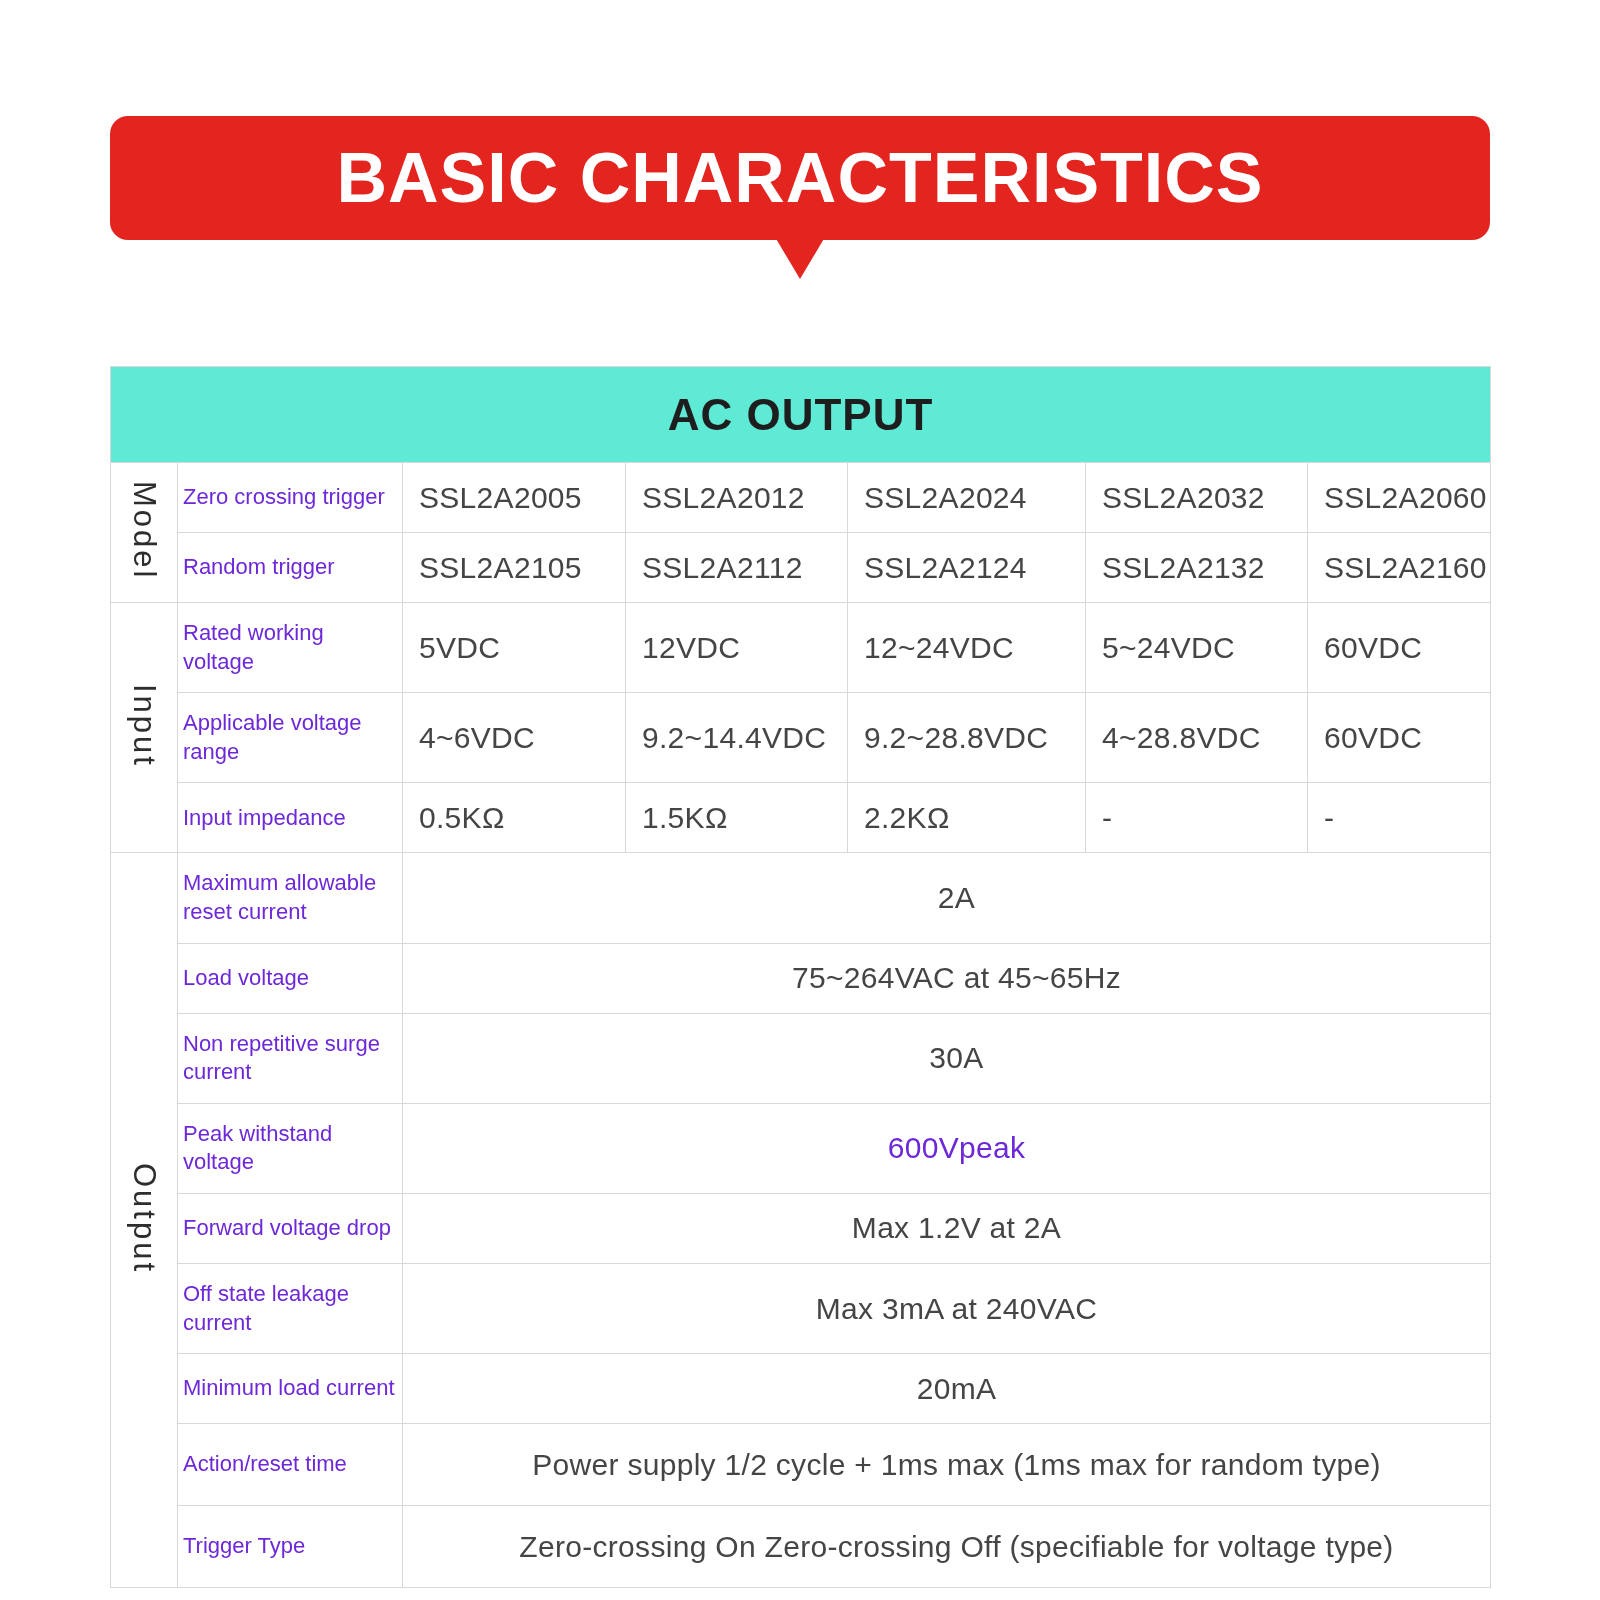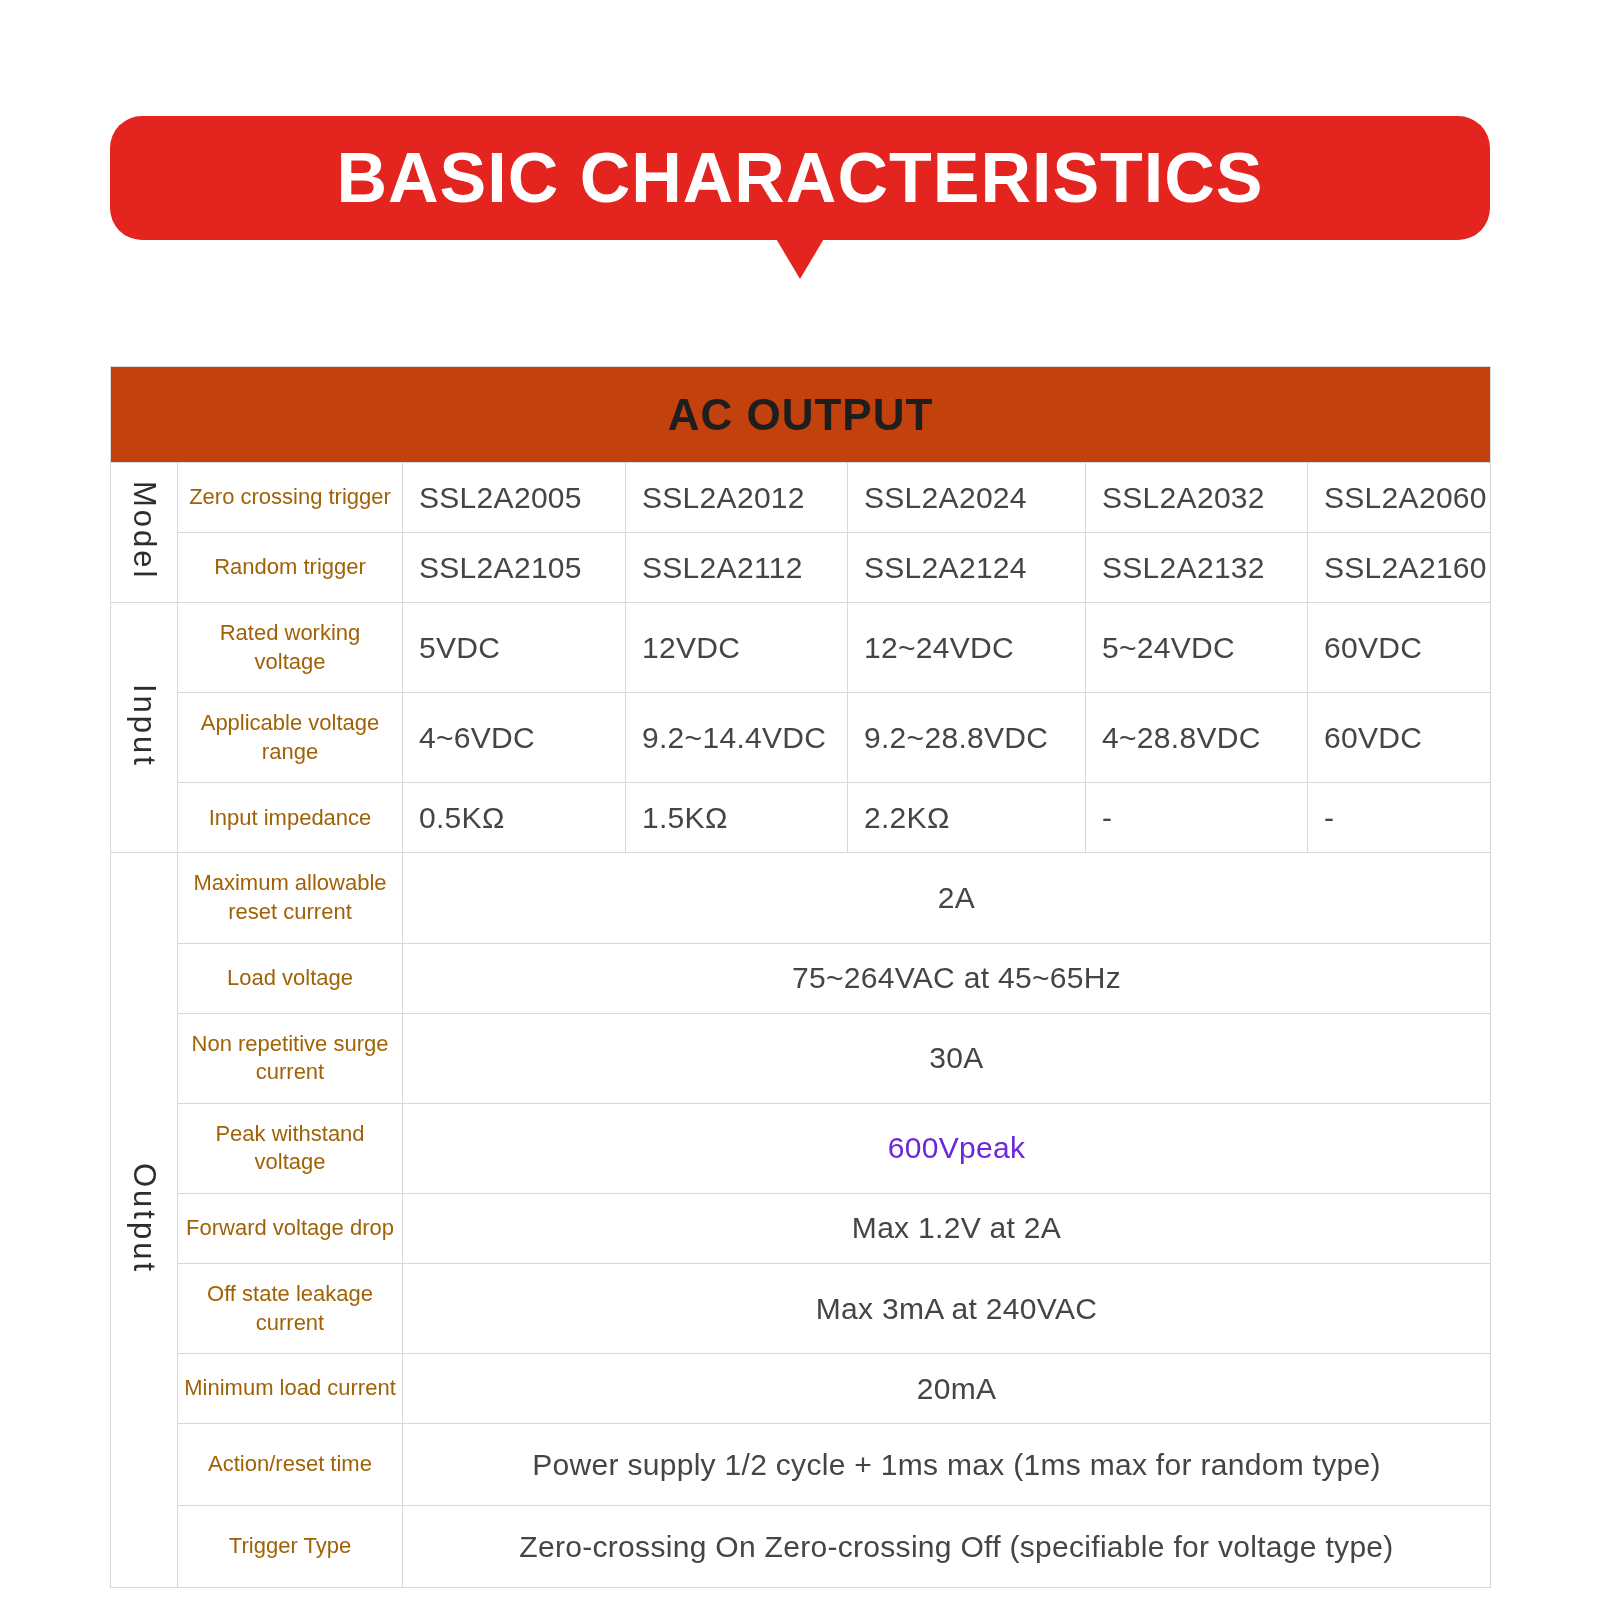--- a/index.html
+++ b/index.html
@@ -10,21 +10,21 @@
     position: relative;
     overflow: hidden;
   }
 
   
   .banner {
     position: absolute;
     left: 110px; top: 116px;
     width: 1380px; height: 124px;
     background: #e3241f;
-    border-radius: 32px;
+    border-radius: 18px;
     display: flex; align-items: center; justify-content: center;
   }
   .banner-title {
     color: #ffffff;
     font-size: 70px;
     font-weight: 700;
     letter-spacing: 1px;
     white-space: nowrap;
   }
   .banner-pointer {
@@ -49,40 +49,39 @@
     border-collapse: collapse;
     table-layout: fixed;
   }
   .spec-table td {
     border: 1px solid #d8d8d8;
     vertical-align: middle;
     background: #ffffff;
   }
   tr.header-row { height: 96px; }
   td.table-title {
-    background: #c2410c;
+    background: #5eead4;
     text-align: center;
     font-size: 44px;
     font-weight: 700;
     color: #1e1e1e;
     letter-spacing: 1px;
   }
   td.group-cell { text-align: center; }
   .vtext {
     display: inline-block;
     writing-mode: vertical-rl;
     font-size: 31px;
     color: #2d2d2d;
     letter-spacing: 3px;
     line-height: 1;
   }
   td.label-cell {
-    text-align: center;
     font-size: 22px;
-    color: #a16207;
+    color: #6d28d9;
     line-height: 1.3;
     padding: 16px 5px;
   }
   td.value-cell {
     font-size: 30px;
     font-weight: 400;
     color: #454545;
     text-align: left;
     padding-left: 16px;
     letter-spacing: 0.3px;

